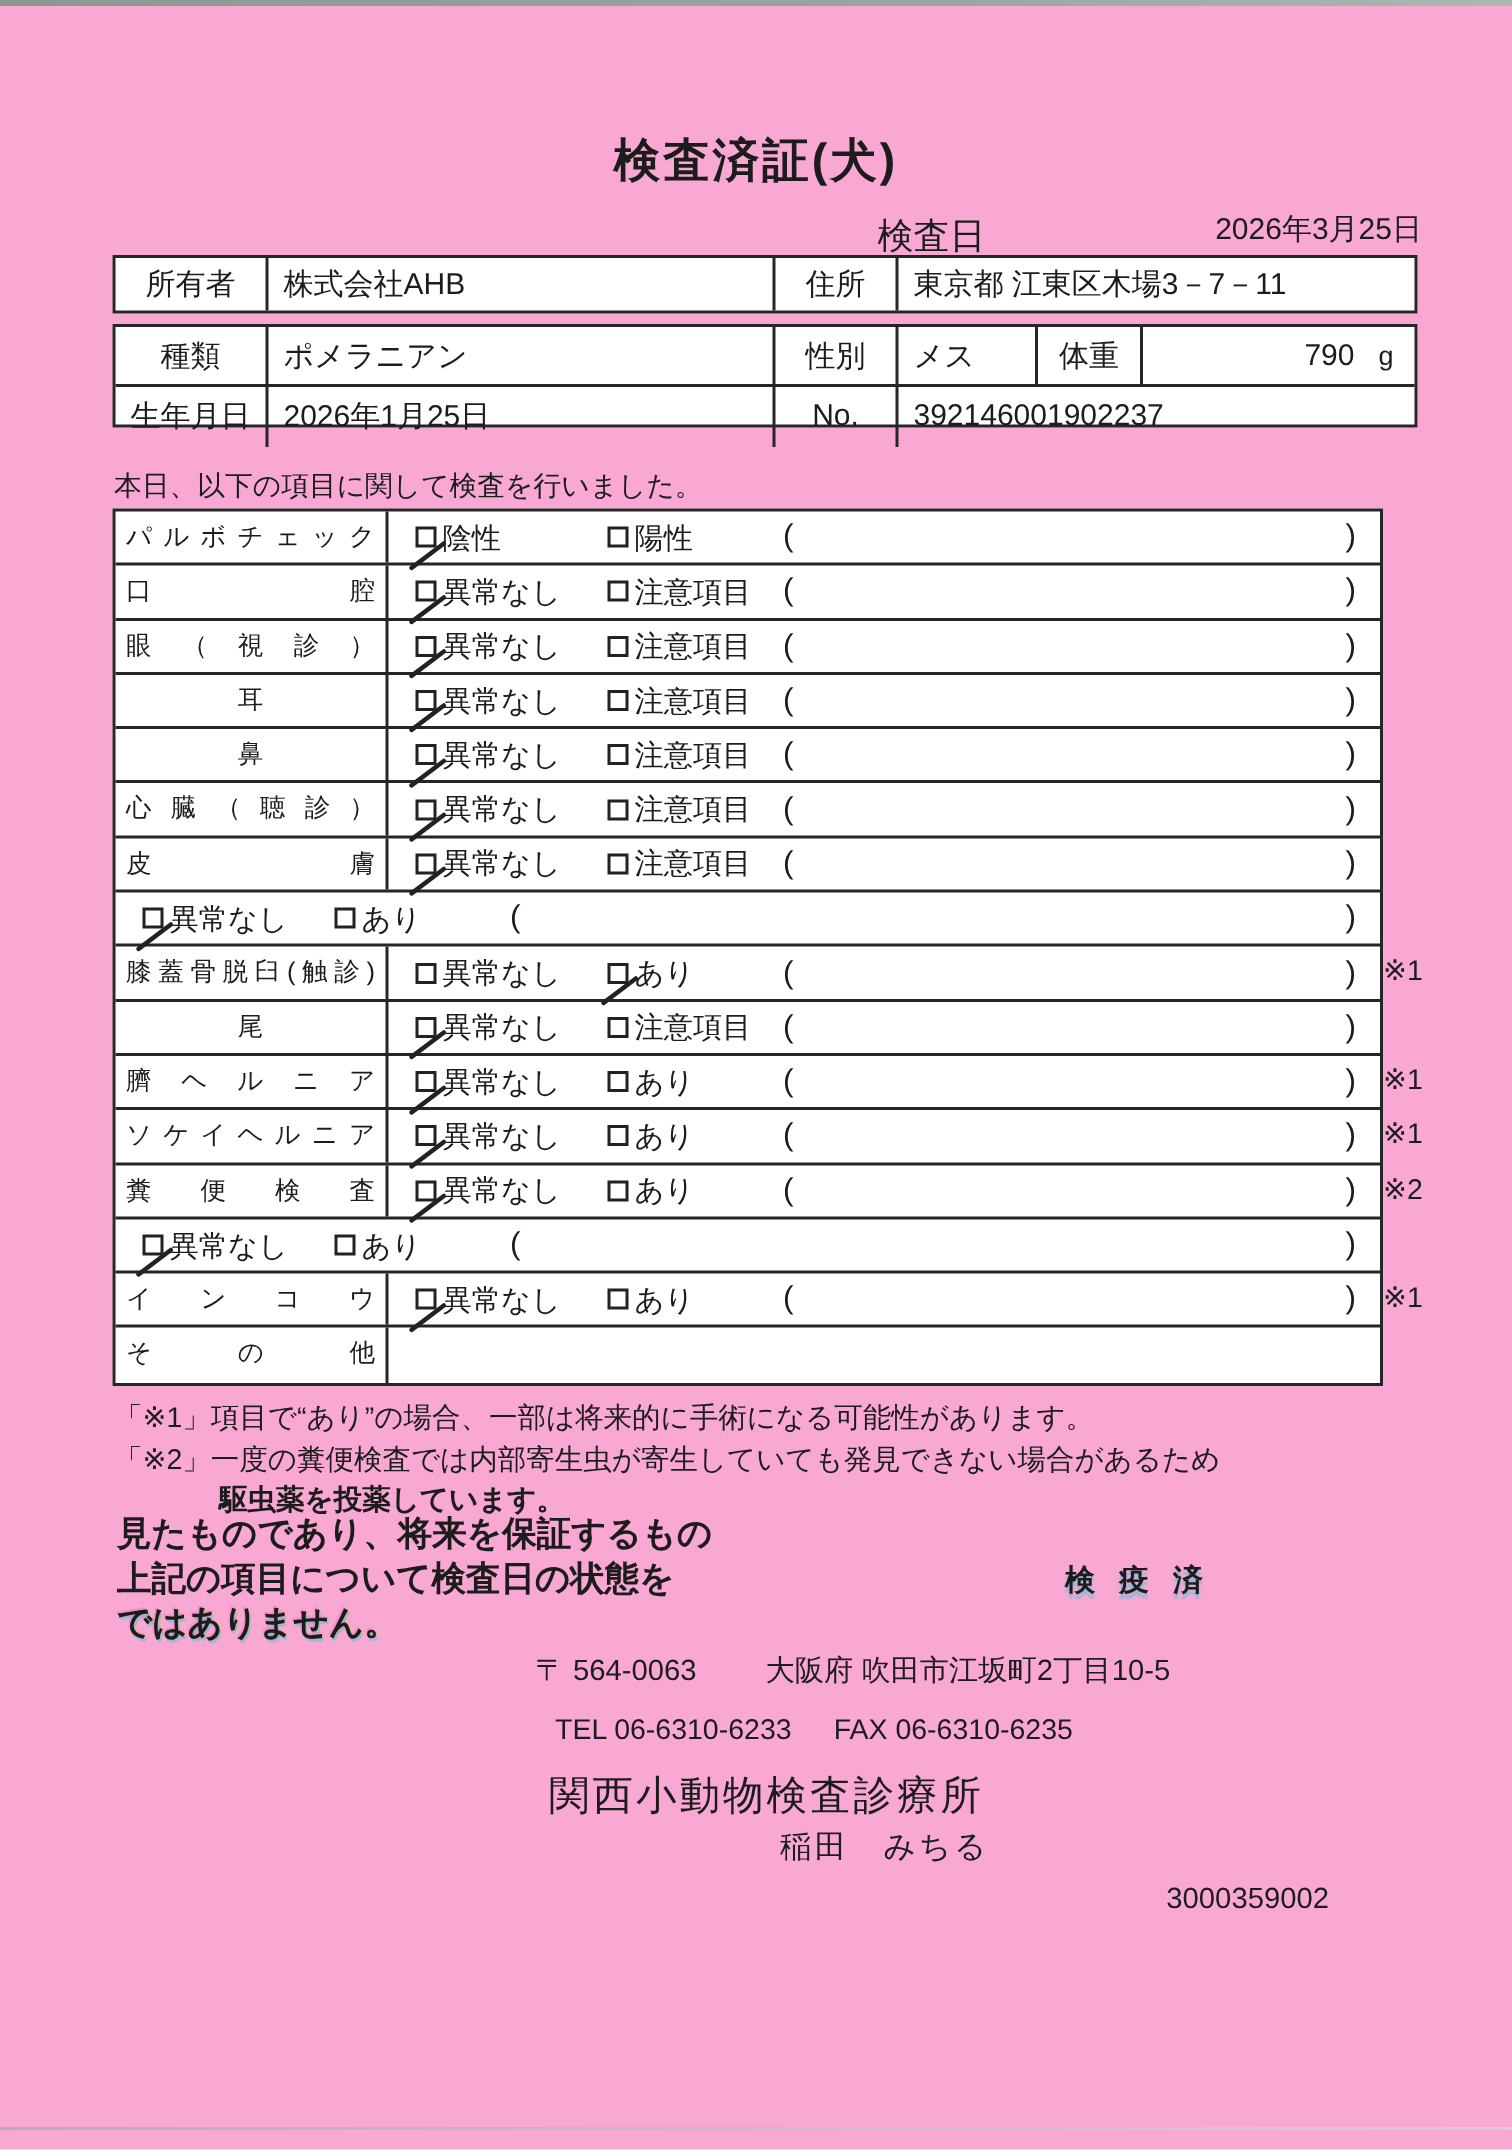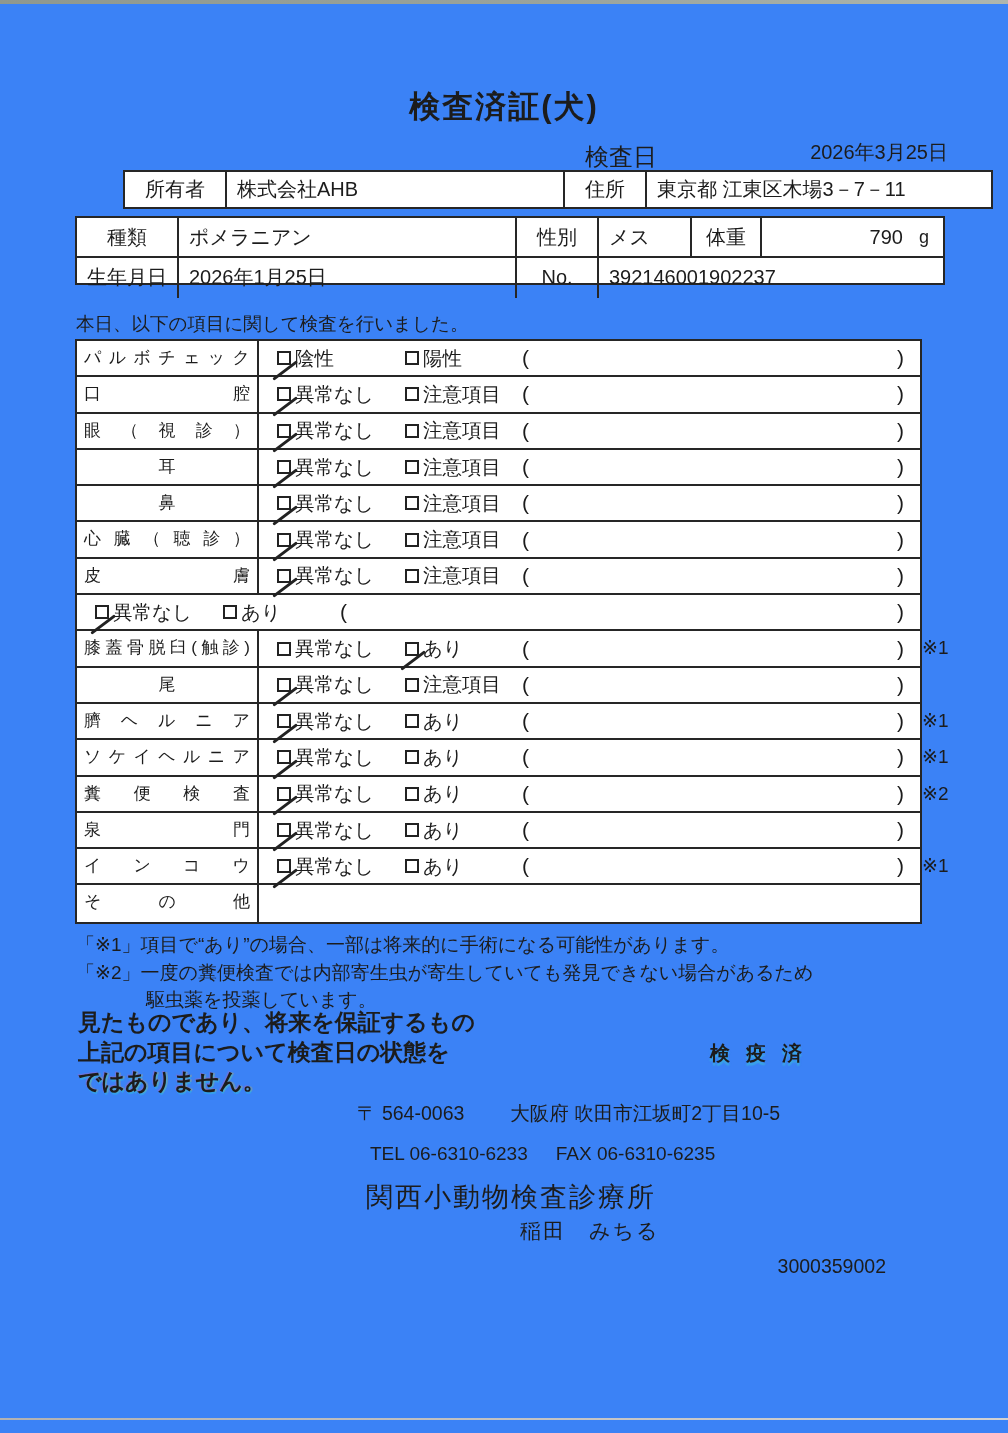--- a/index.html
+++ b/index.html
@@ -1,35 +1,35 @@
 <!DOCTYPE html>
 <html><head>
 <meta charset="utf-8">
 <style>
   html,body {margin:0; padding:0; background:#ffffff;}
   .page {
-    position:relative; width:1008px; height:1433px; background:#3b82f6;
+    position:relative; width:1008px; height:1433px; background:#f9a8d4;
     font-family:"Liberation Sans","DejaVu Sans",sans-serif; color:#1c1c1c;
     overflow:hidden;
   }
   * {box-sizing:border-box;}
 
   .scan-top-line {position:absolute; top:0; left:0; width:100%; height:4px;
     background:linear-gradient(90deg,#8f988f,#9aa39c 55%,#aeb6ae);}
   .scan-bottom-line {position:absolute; top:1418px; left:0; width:100%; height:2px;
     background:linear-gradient(90deg,#b2b2b2,#d2d2d2);}
 
   .doc-title {position:absolute; top:86px; left:0; width:100%; text-align:center;
     font-size:31px; font-weight:bold; letter-spacing:2px;}
 
   .date-label {position:absolute; top:141px; left:585px; font-size:24px;}
   .date-value {position:absolute; top:139px; right:60px; font-size:20px;}
 
   .tbl {position:absolute; left:75px; width:870px; border:2.5px solid #262626; background:#fff;}
-  .owner-tbl {top:170px; height:39px; display:grid; grid-template-columns:100px 338px 82px 1fr;margin-left:48px;}
+  .owner-tbl {top:170px; height:39px; display:grid; grid-template-columns:100px 338px 82px 1fr;}
   .info-tbl {top:216px; height:69px;}
   .info-row {display:grid; height:40px;}
   .info-row.first {border-bottom:2.5px solid #262626; grid-template-columns:100px 338px 82px 93px 70px 1fr;}
   .info-row.second {grid-template-columns:100px 338px 82px 1fr; height:39.5px;}
 
   .cell {display:flex; align-items:center; padding:0 10px; font-size:20px; overflow:hidden; white-space:nowrap;}
   .cell.hd {justify-content:center; padding:0 2px;}
   .cell.bl {border-left:2.5px solid #262626;}
   .cell.num {justify-content:flex-end; padding-right:14px;}
   .unit {margin-left:16px; font-size:18px;}
@@ -49,21 +49,21 @@
   .cbx.checked::after {content:""; position:absolute; left:-9px; bottom:-8px; width:30px; height:2.6px;
     background:#222; transform:rotate(-37deg); transform-origin:center; border-radius:2px;}
   .paren {font-size:21px; font-weight:normal;}
   .spacer {flex:1;}
   .paren.close {margin-right:16px;}
   .chk-ref {position:absolute; right:-46px; top:5px; width:44px; font-size:19px; text-align:left;}
 
   .note {position:absolute; font-size:19px; white-space:nowrap;}
   .note1 {top:932px; left:76px;}
   .note2 {top:960px; left:76px;}
-  .note2b {top:987px; left:146px;}
+  .note2b {top:987px; left:146px;font-weight:bold;}
 
   .statement {position:absolute; top:1008px; left:78px; font-size:23px; font-weight:bold; line-height:29.5px;}
   .fringe {text-shadow:1px 2px 0 rgba(40,200,225,0.40), -1px -1px 0 rgba(235,80,170,0.28), 2px 0 0 rgba(240,200,40,0.25);}
 
   .stamp {position:absolute; top:1040px; left:710px; font-size:20px; font-weight:bold;
     letter-spacing:16px; white-space:nowrap; text-shadow:0 3px 1.5px rgba(55,200,215,0.55);}
 
   .postal-line {position:absolute; top:1100px; left:357px; display:flex; gap:46px; font-size:19.5px; white-space:nowrap;}
   .tel-line {position:absolute; top:1143px; left:370px; display:flex; gap:28px; font-size:19px; white-space:nowrap;}
   .clinic-name {position:absolute; top:1179px; left:366px; font-size:27px; letter-spacing:2px; white-space:nowrap;}
@@ -326,21 +326,20 @@
           <span class="cbx"></span>
           <span class="opt-text">あり</span>
         </span>
         <span class="paren open">(</span>
         <span class="spacer"></span>
         <span class="paren close">)</span>
       </div>
       <div class="chk-ref">※2</div>
     </div>
       <div class="chk-row">
-      <div class="chk-label">泉門</div>
       <div class="chk-content">
         <span class="opt">
           <span class="cbx checked"></span>
           <span class="opt-text">異常なし</span>
         </span>
         <span class="opt second">
           <span class="cbx"></span>
           <span class="opt-text">あり</span>
         </span>
         <span class="paren open">(</span>

